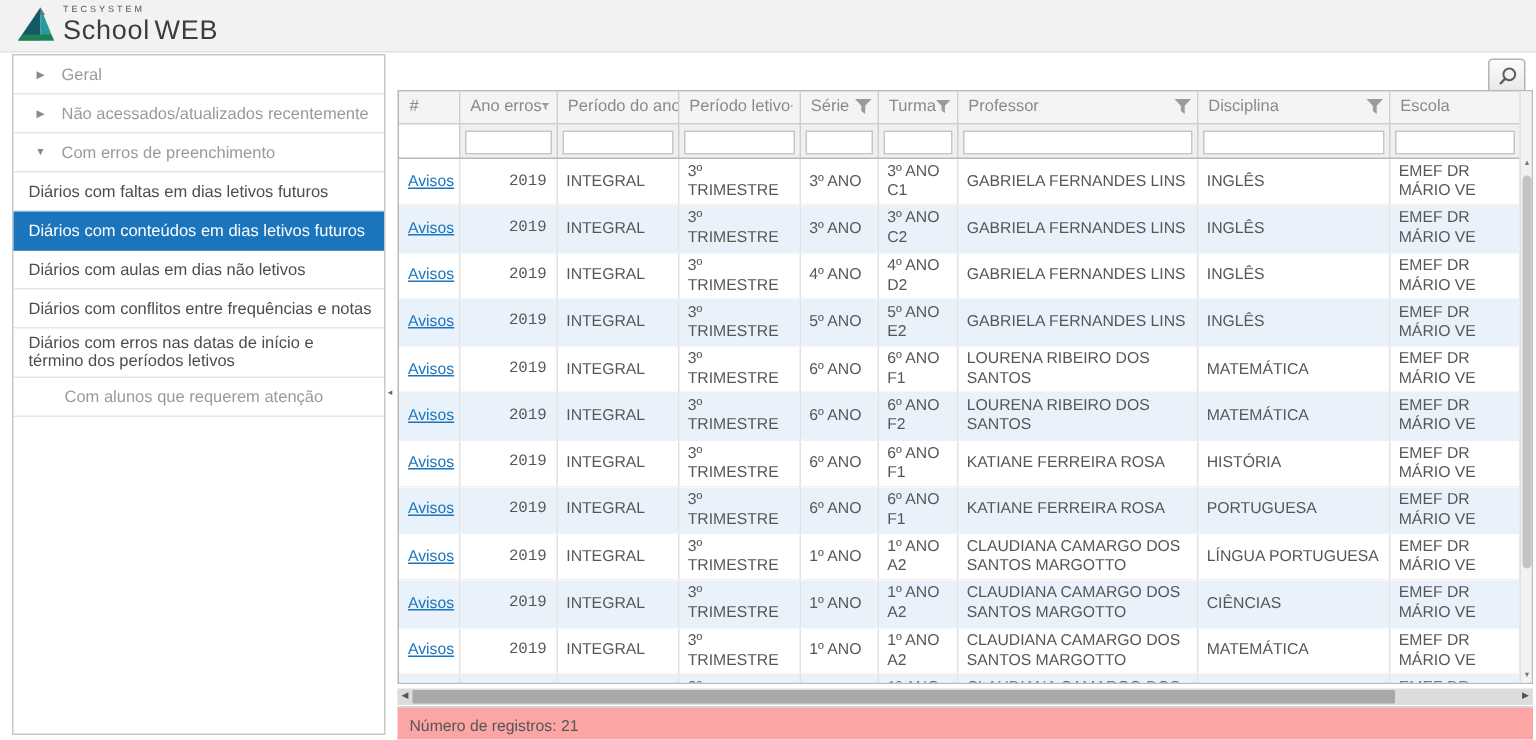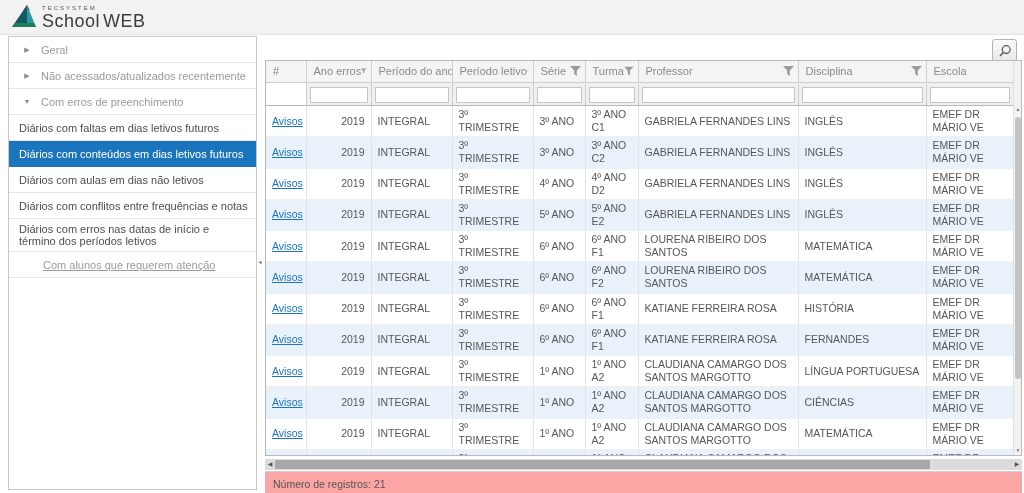--- a/index.html
+++ b/index.html
@@ -15,21 +15,21 @@
   .logo-company { font-size:6px; letter-spacing:2px; color:#555; text-transform:uppercase; display:block; margin-bottom:1px; }
   .logo-product { font-size:18px; color:#3c3c3c; letter-spacing:0.5px; }
   .logo-product .web { margin-left:3px; }
 
   
   .sidebar { position:absolute; left:8px; top:36px; width:249px; height:454px;
              background:#fff; border:1px solid #c9c9c9; }
   .sb-item { display:flex; align-items:center; min-height:26px; padding:4px 8px 4px 10px;
              border-bottom:1px solid #e6e6e6; font-size:11px; color:#4d4d4d; cursor:pointer; }
   .sb-item.group { color:#9a9a9a; padding-left:14px;text-align:center; }
-  .sb-item.subgroup { color:#9a9a9a; padding-left:34px;text-decoration:underline; }
+  .sb-item.subgroup { color:#9a9a9a; padding-left:34px; }
   .sb-item .arrow { font-size:7px; color:#8a8a8a; margin-right:10px; width:8px; }
   .sb-item.selected { background:#1b75bc; color:#fff; border-bottom-color:#1b75bc; }
 
   .splitter { position:absolute; left:257px; top:252px; width:6px; height:18px;
               display:flex; align-items:center; justify-content:center;
               font-size:6px; color:#666; cursor:pointer; }
 
   
   .search-btn { position:absolute; left:992px; top:39px; width:25px; height:23px;
                 background:linear-gradient(#fbfbfb,#e8e8e8); border:1px solid #b4b4b4;
@@ -51,21 +51,21 @@
   thead tr.flt td { background:#f0f0f0; border-right:1px solid #cfcfcf; border-bottom:1px solid #b9b9b9;
                     height:22px; padding:2px 3px; }
   thead tr.flt td:first-child { background:#fff; }
   .flt input { width:100%; height:16px; border:1px solid #c6c6c6; background:#fff; font-size:10px; padding:0 3px; }
 
   tbody td { height:19px; font-size:10.5px; color:#565656; padding:2px 6px;
              border-right:1px solid #e2e2e2; border-bottom:1px solid #f0f0f0;
              overflow:hidden; white-space:normal; vertical-align:middle; line-height:1.25; }
   tbody tr.alt td { background:#e9f2fb; border-bottom-color:#e9f2fb; }
   tbody td.c-center { text-align:center;margin-left:32px; }
-  tbody td.c-right { text-align:right; }
+  tbody td.c-right { text-align:right;font-family:Liberation Mono, monospace; }
   tbody a { color:#1b75bc; font-size:10.5px; }
 
   
   .vscroll { width:8px; background:#f2f2f2; border-left:1px solid #e0e0e0; position:relative; }
   .vscroll .arr { position:absolute; left:0; width:8px; text-align:center; font-size:5px; color:#777; }
   .vscroll .arr.up { top:45px; } .vscroll .arr.down { bottom:2px; }
   .vscroll .thumb { position:absolute; left:1px; top:56px; width:6px; height:262px; background:#c4c4c4; border-radius:3px; }
 
   .hscroll { position:absolute; left:265px; top:459px; width:757px; height:11px;
              background:#dcdcdc; display:flex; align-items:center; }
@@ -313,21 +313,21 @@
             <td class="col-8">EMEF DR MÁRIO VE</td>
           </tr>
           <tr class="alt">
             <td class="col-0 c-center"><a href="#">Avisos</a></td>
             <td class="col-1 c-right">2019</td>
             <td class="col-2">INTEGRAL</td>
             <td class="col-3">3º TRIMESTRE</td>
             <td class="col-4">6º ANO</td>
             <td class="col-5">6º ANO F1</td>
             <td class="col-6">KATIANE FERREIRA ROSA</td>
-            <td class="col-7">FERNANDES</td>
+            <td class="col-7">PORTUGUESA</td>
             <td class="col-8">EMEF DR MÁRIO VE</td>
           </tr>
           <tr>
             <td class="col-0 c-center"><a href="#">Avisos</a></td>
             <td class="col-1 c-right">2019</td>
             <td class="col-2">INTEGRAL</td>
             <td class="col-3">3º TRIMESTRE</td>
             <td class="col-4">1º ANO</td>
             <td class="col-5">1º ANO A2</td>
             <td class="col-6">CLAUDIANA CAMARGO DOS SANTOS MARGOTTO</td>

